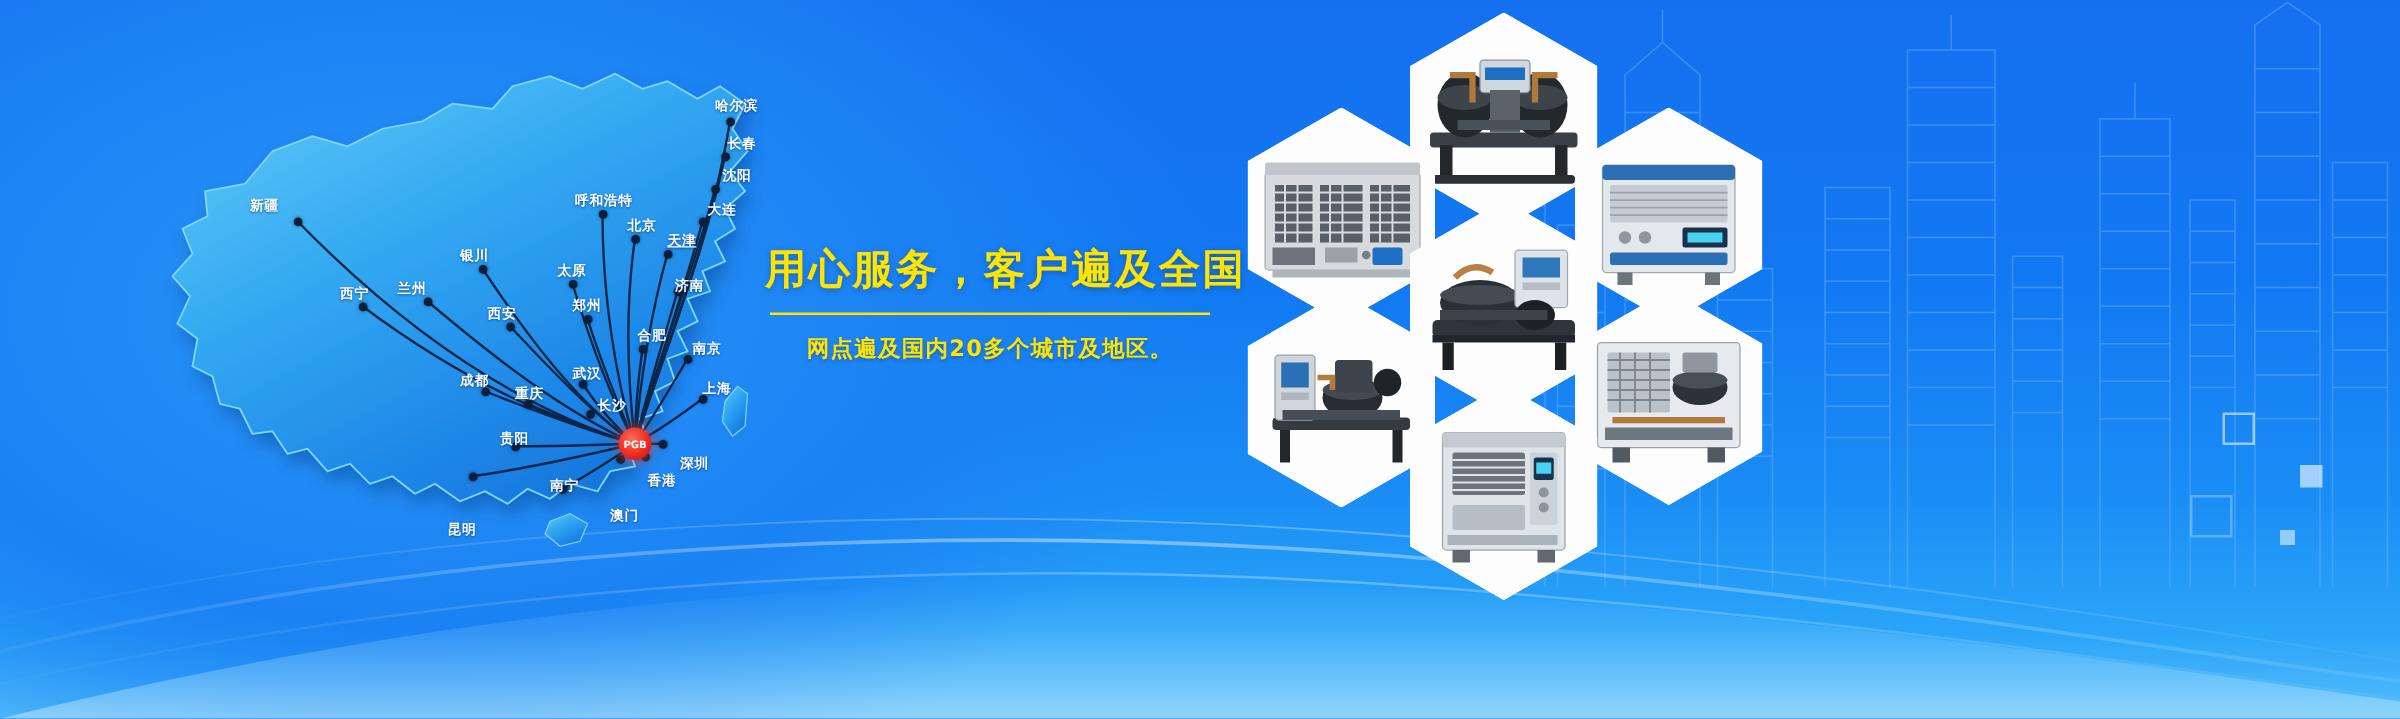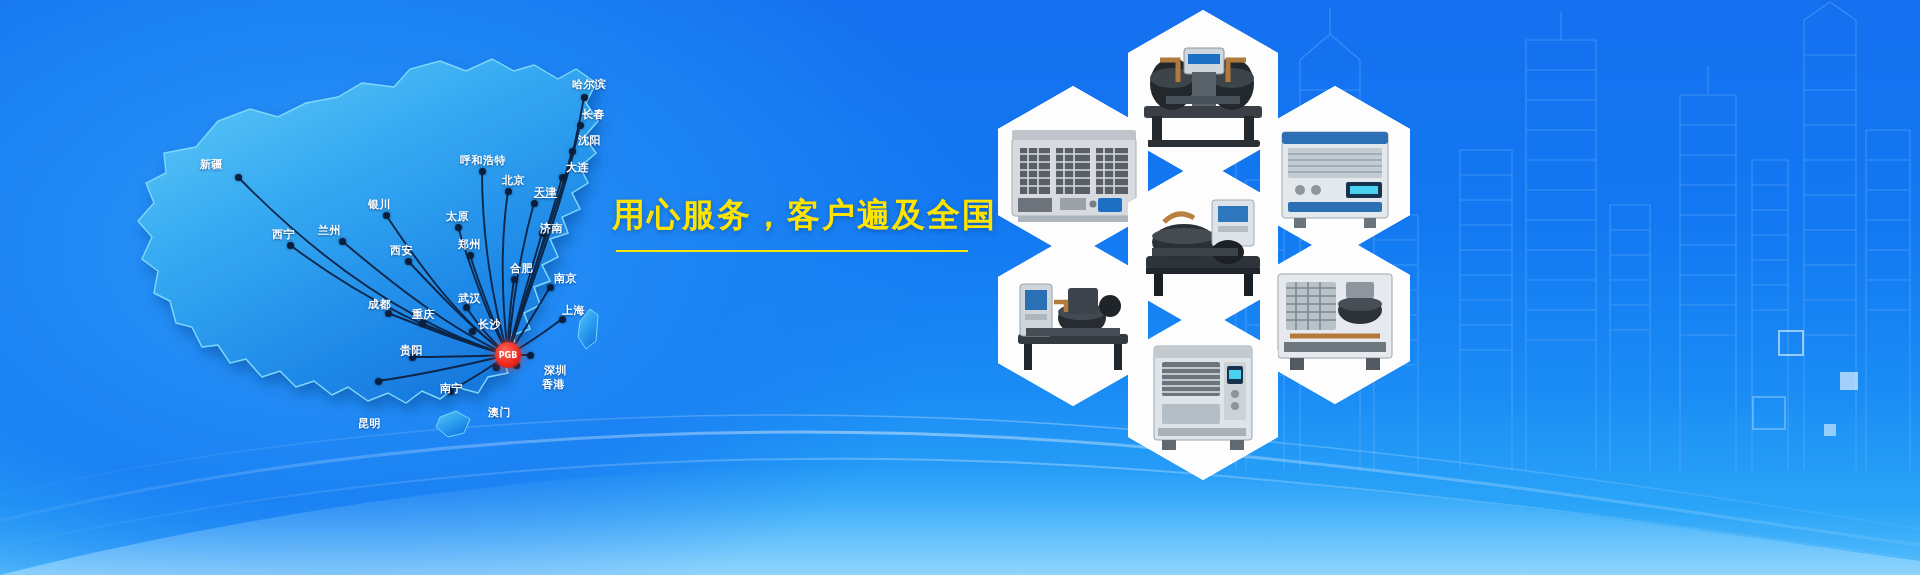--- a/index.html
+++ b/index.html
@@ -243,33 +243,34 @@
         <div class="city-label" style="left: 368px; top: 292px;">长沙</div>
         <div class="city-dot" style="left: 298.5px; top: 328.5px;"></div>
         <div class="city-label" style="left: 290px; top: 318px;">贵阳</div>
         <div class="city-dot" style="left: 264.5px; top: 352.5px;"></div>
         <div class="city-label" style="left: 248px; top: 344px; margin-top: 47px;">昆明</div>
         <div class="city-dot" style="left: 336.5px; top: 362.5px;"></div>
         <div class="city-label" style="left: 330px; top: 356px;">南宁</div>
         <div class="city-dot" style="left: 382.5px; top: 338.5px;"></div>
         <div class="city-label" style="left: 378px; top: 352px; margin-top: 28px;">澳门</div>
         <div class="city-dot" style="left: 402.5px; top: 336.5px;"></div>
-        <div class="city-label" style="left: 408px; top: 352px; margin-left: 24px;">香港</div>
+        <div class="city-label" style="left: 408px; top: 352px;">香港</div>
         <div class="city-dot" style="left: 416.5px; top: 326.5px;"></div>
         <div class="city-label" style="left: 434px; top: 338px;">深圳</div>
       </div>
 
     <div class="hub" id="hub" style="left: 385px; top: 317px;">
       <span>PGB</span>
     </div>
   </div>
 
   <div class="copy">
     <div class="headline">用心服务，客户遍及全国</div>
     <div class="rule"></div>
+    <div class="sub">网点遍及国内20多个城市及地区。</div>
   </div>
 
   <div class="hexgrid">
 
     <div class="hex" style="left:168px;top:10px;">
       <div class="inner">
         <svg viewBox="0 0 150 172">
           <rect x="16" y="96" width="118" height="12" rx="3" fill="#3a4046"></rect>
           <rect x="24" y="106" width="10" height="26" fill="#23282d"></rect>
           <rect x="116" y="106" width="10" height="26" fill="#23282d"></rect>

